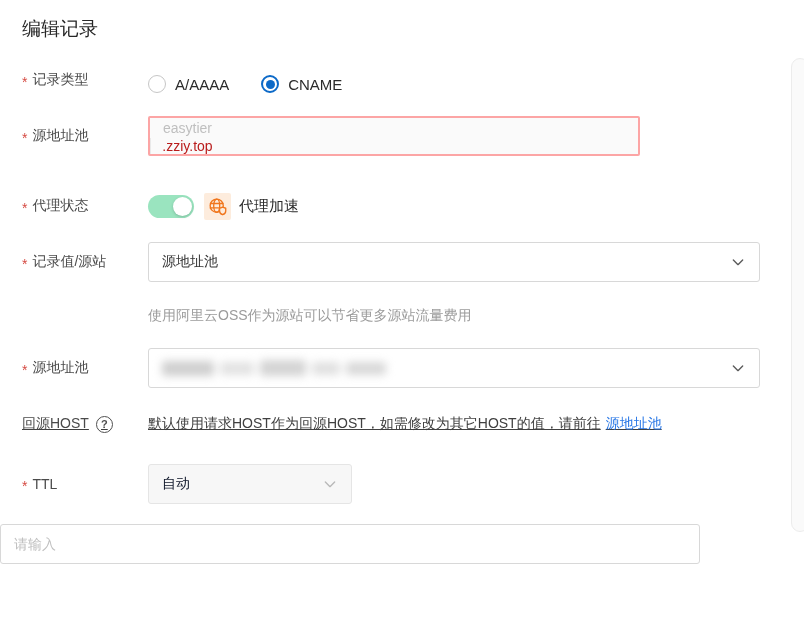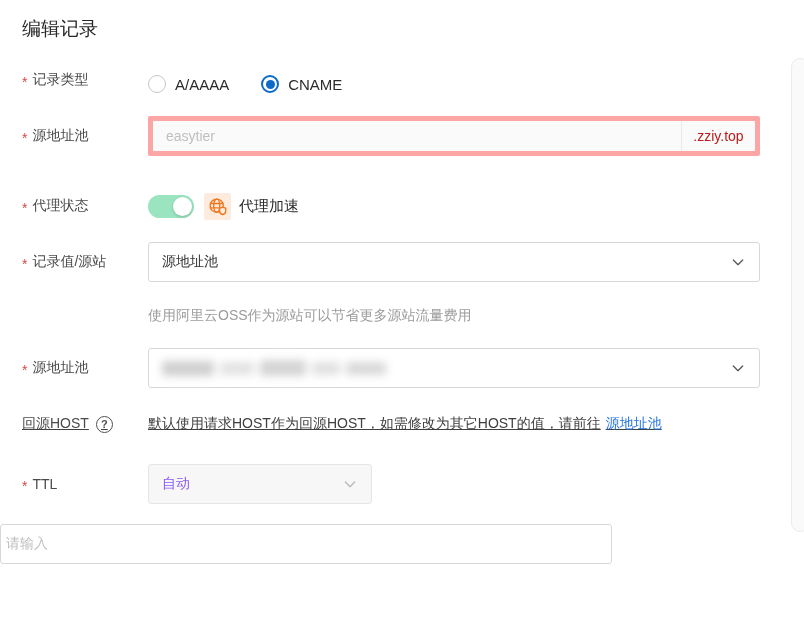--- a/index.html
+++ b/index.html
@@ -39,22 +39,22 @@
   .radio-circle.checked {
     border:2px solid #0d6ac8; display:flex; align-items:center; justify-content:center;
   }
   .radio-circle.checked::after {
     content:""; width:9px; height:9px; border-radius:50%; background:#0d6ac8;
   }
   .radio-label { font-size:15px; color:#2b2b2b; }
 
   
   .input-group {
-    width:612px; height:40px; display:flex; align-items:stretch;
-    background:#fafafa; border:5px solid #fca5a5; border-radius:2px;
+    width:492px; height:40px; display:flex; align-items:stretch;
+    background:#fafafa; border:2px solid #fca5a5; border-radius:2px;flex-direction:column;
   }
   .input-value { flex:1; display:flex; align-items:center; padding:0 13px; font-size:14px; color:#bfbfbf; }
   .input-suffix {
     width:74px; flex:none; border-left:1px solid #e9e9e9;
     display:flex; align-items:center; justify-content:center;
     font-size:14px; color:#b91c1c;
   }
 
   
   .toggle {
@@ -72,21 +72,21 @@
   .proxy-text { font-size:15px; color:#2b2b2b; }
 
   
   .select-box {
     width:612px; height:40px; background:#fff; border:1px solid #d8d8d8; border-radius:3px;
     display:flex; align-items:center; padding:0 36px 0 13px; position:relative;
     font-size:14px; color:#333; cursor:pointer;
   }
   .select-box .chev { position:absolute; right:13px; top:50%; margin-top:-8px; }
   .select-box.disabled {
-    width:224px; background:#f7f7f7; border-color:#e5e5e5; color:#8b5cf6; cursor:default;
+    width:204px; background:#f7f7f7; border-color:#e5e5e5; color:#0f172a; cursor:default;
   }
 
   .helper-text { margin-top:23px; margin-left:148px; font-size:14px; color:#9b9b9b; line-height:20px; }
 
   
   .redacted { display:flex; align-items:center; gap:6px; filter:blur(4px); }
   .redacted i { display:inline-block; height:13px; border-radius:3px; background:#d9d9d9; }
   .redacted i:nth-child(1){ width:52px; height:15px; background:#cfcfcf;}
   .redacted i:nth-child(2){ width:34px; background:#e2e2e2;}
   .redacted i:nth-child(3){ width:46px; height:16px; background:#d4d4d4;}
@@ -97,23 +97,23 @@
   .help-circle {
     width:17px; height:17px; border-radius:50%; border:1.4px solid #4f4f4f;
     display:inline-flex; align-items:center; justify-content:center;
     font-size:11px; font-weight:700; color:#4f4f4f; margin-left:2px; cursor:pointer;
   }
   .ohost-text { font-size:14px; color:#404040; }
   .ohost-link { font-size:14px; color:#2575e6; margin-left:5px; cursor:pointer; text-decoration:none; }
 
   
   .remark-input {
-    width:612px; height:40px; border:1px solid #d8d8d8; border-radius:3px;
-    padding:0 5px; font-size:14px; color:#333; outline:none;
-    font-family:Liberation Serif, serif;
+    width:700px; height:40px; border:1px solid #d8d8d8; border-radius:3px;
+    padding:0 13px; font-size:14px; color:#333; outline:none;
+    font-family:Liberation Sans, sans-serif;
   }
   .remark-input::placeholder { color:#bfbfbf; }
 
   
   .scroll-thumb {
     position:absolute; left:791px; top:58px; width:18px; height:474px;
     background:#fafafa; border:1px solid #ececec; border-radius:9px;
   }
 </style>
 </head>

